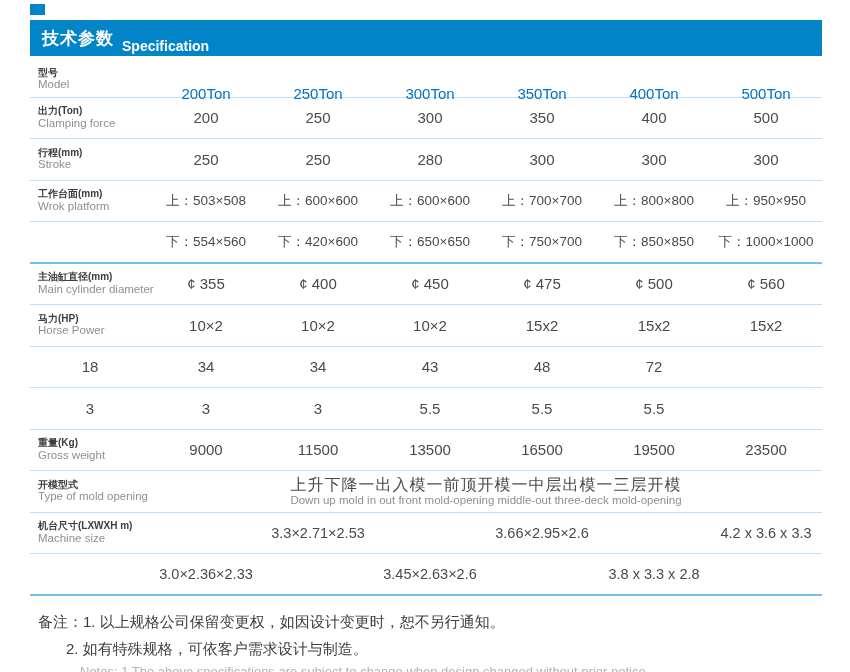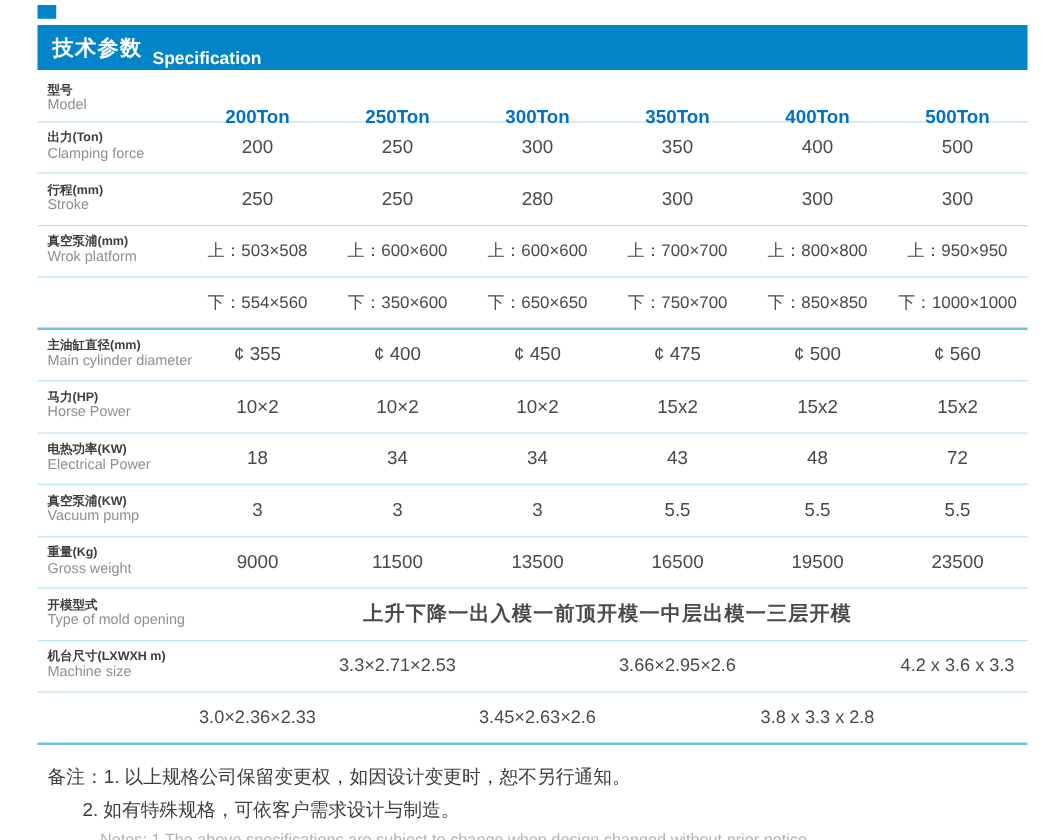--- a/index.html
+++ b/index.html
@@ -27,26 +27,26 @@
   .t-row{display:grid;grid-template-columns:120px repeat(6,1fr);align-items:center;
     height:41.5px;border-bottom:1px solid var(--line-light);}
   .t-row.strong{border-bottom:2px solid var(--line-strong);}
   .t-row.span-row{grid-template-columns:120px 1fr;}
 
   .lab{padding-left:8px;line-height:1.15;}
   .lab .zh{font-size:10px;font-weight:bold;color:var(--lab-dark);white-space:nowrap;}
   .lab .en{font-size:11.5px;color:var(--lab-gray);white-space:nowrap;}
 
   .cell{text-align:center;font-size:15px;color:var(--val-gray);white-space:nowrap;}
-  .row-model .cell{color:var(--blue-ton);font-weight:bold;font-size:15px;margin-top:29px;}
+  .row-model .cell{color:var(--blue-ton);font-weight:normal;font-size:15px;margin-top:29px;}
   .row-platform .cell{font-size:13.5px;}
   .row-machine .cell{font-size:14.5px;}
 
   .mold-val{text-align:center;line-height:1.2;}
-  .mold-val .zh{font-size:16px;font-weight:bold;color:var(--val-gray);letter-spacing:1px;}
+  .mold-val .zh{font-size:16px;font-weight:normal;color:var(--val-gray);letter-spacing:1px;}
   .mold-val .en{font-size:11.5px;color:var(--lab-gray);}
 
   .notes{position:absolute;left:38px;top:608px;color:var(--lab-dark);font-size:15px;line-height:1.8;}
   .notes .n1{display:flex;}
   .notes .n2{margin-left:28px;}
   .notes-partial{position:absolute;left:80px;top:664px;font-size:13px;color:#b3b3b3;white-space:nowrap;}
 </style>
 </head>
 <body>
 
@@ -95,35 +95,35 @@
       <div class="cell">250</div>
       <div class="cell">250</div>
       <div class="cell">280</div>
       <div class="cell">300</div>
       <div class="cell">300</div>
       <div class="cell">300</div>
     </div>
 
     <div class="t-row row-platform">
       <div class="lab">
-        <div class="zh">真空泵浦(mm)</div>
+        <div class="zh">工作台面(mm)</div>
         <div class="en">Wrok platform</div>
       </div>
       <div class="cell">上：503×508</div>
       <div class="cell">上：600×600</div>
       <div class="cell">上：600×600</div>
       <div class="cell">上：700×700</div>
       <div class="cell">上：800×800</div>
       <div class="cell">上：950×950</div>
     </div>
 
     <div class="t-row row-platform strong">
       <div class="lab"></div>
       <div class="cell">下：554×560</div>
-      <div class="cell">下：350×600</div>
+      <div class="cell">下：420×600</div>
       <div class="cell">下：650×650</div>
       <div class="cell">下：750×700</div>
       <div class="cell">下：850×850</div>
       <div class="cell">下：1000×1000</div>
     </div>
 
     <div class="t-row">
       <div class="lab">
         <div class="zh">主油缸直径(mm)</div>
         <div class="en">Main cylinder diameter</div>
@@ -143,37 +143,29 @@
       </div>
       <div class="cell">10×2</div>
       <div class="cell">10×2</div>
       <div class="cell">10×2</div>
       <div class="cell">15x2</div>
       <div class="cell">15x2</div>
       <div class="cell">15x2</div>
     </div>
 
     <div class="t-row">
-      <div class="lab">
-        <div class="zh">电热功率(KW)</div>
-        <div class="en">Electrical Power</div>
-      </div>
       <div class="cell">18</div>
       <div class="cell">34</div>
       <div class="cell">34</div>
       <div class="cell">43</div>
       <div class="cell">48</div>
       <div class="cell">72</div>
     </div>
 
     <div class="t-row">
-      <div class="lab">
-        <div class="zh">真空泵浦(KW)</div>
-        <div class="en">Vacuum pump</div>
-      </div>
       <div class="cell">3</div>
       <div class="cell">3</div>
       <div class="cell">3</div>
       <div class="cell">5.5</div>
       <div class="cell">5.5</div>
       <div class="cell">5.5</div>
     </div>
 
     <div class="t-row">
       <div class="lab">
@@ -188,20 +180,21 @@
       <div class="cell">23500</div>
     </div>
 
     <div class="t-row span-row">
       <div class="lab">
         <div class="zh">开模型式</div>
         <div class="en">Type of mold opening</div>
       </div>
       <div class="mold-val">
         <div class="zh">上升下降一出入模一前顶开模一中层出模一三层开模</div>
+        <div class="en">Down up mold in out front mold-opening middle-out three-deck mold-opening</div>
       </div>
     </div>
 
     <div class="t-row row-machine">
       <div class="lab">
         <div class="zh">机台尺寸(LXWXH m)</div>
         <div class="en">Machine size</div>
       </div>
       <div class="cell"></div>
       <div class="cell">3.3×2.71×2.53</div>

